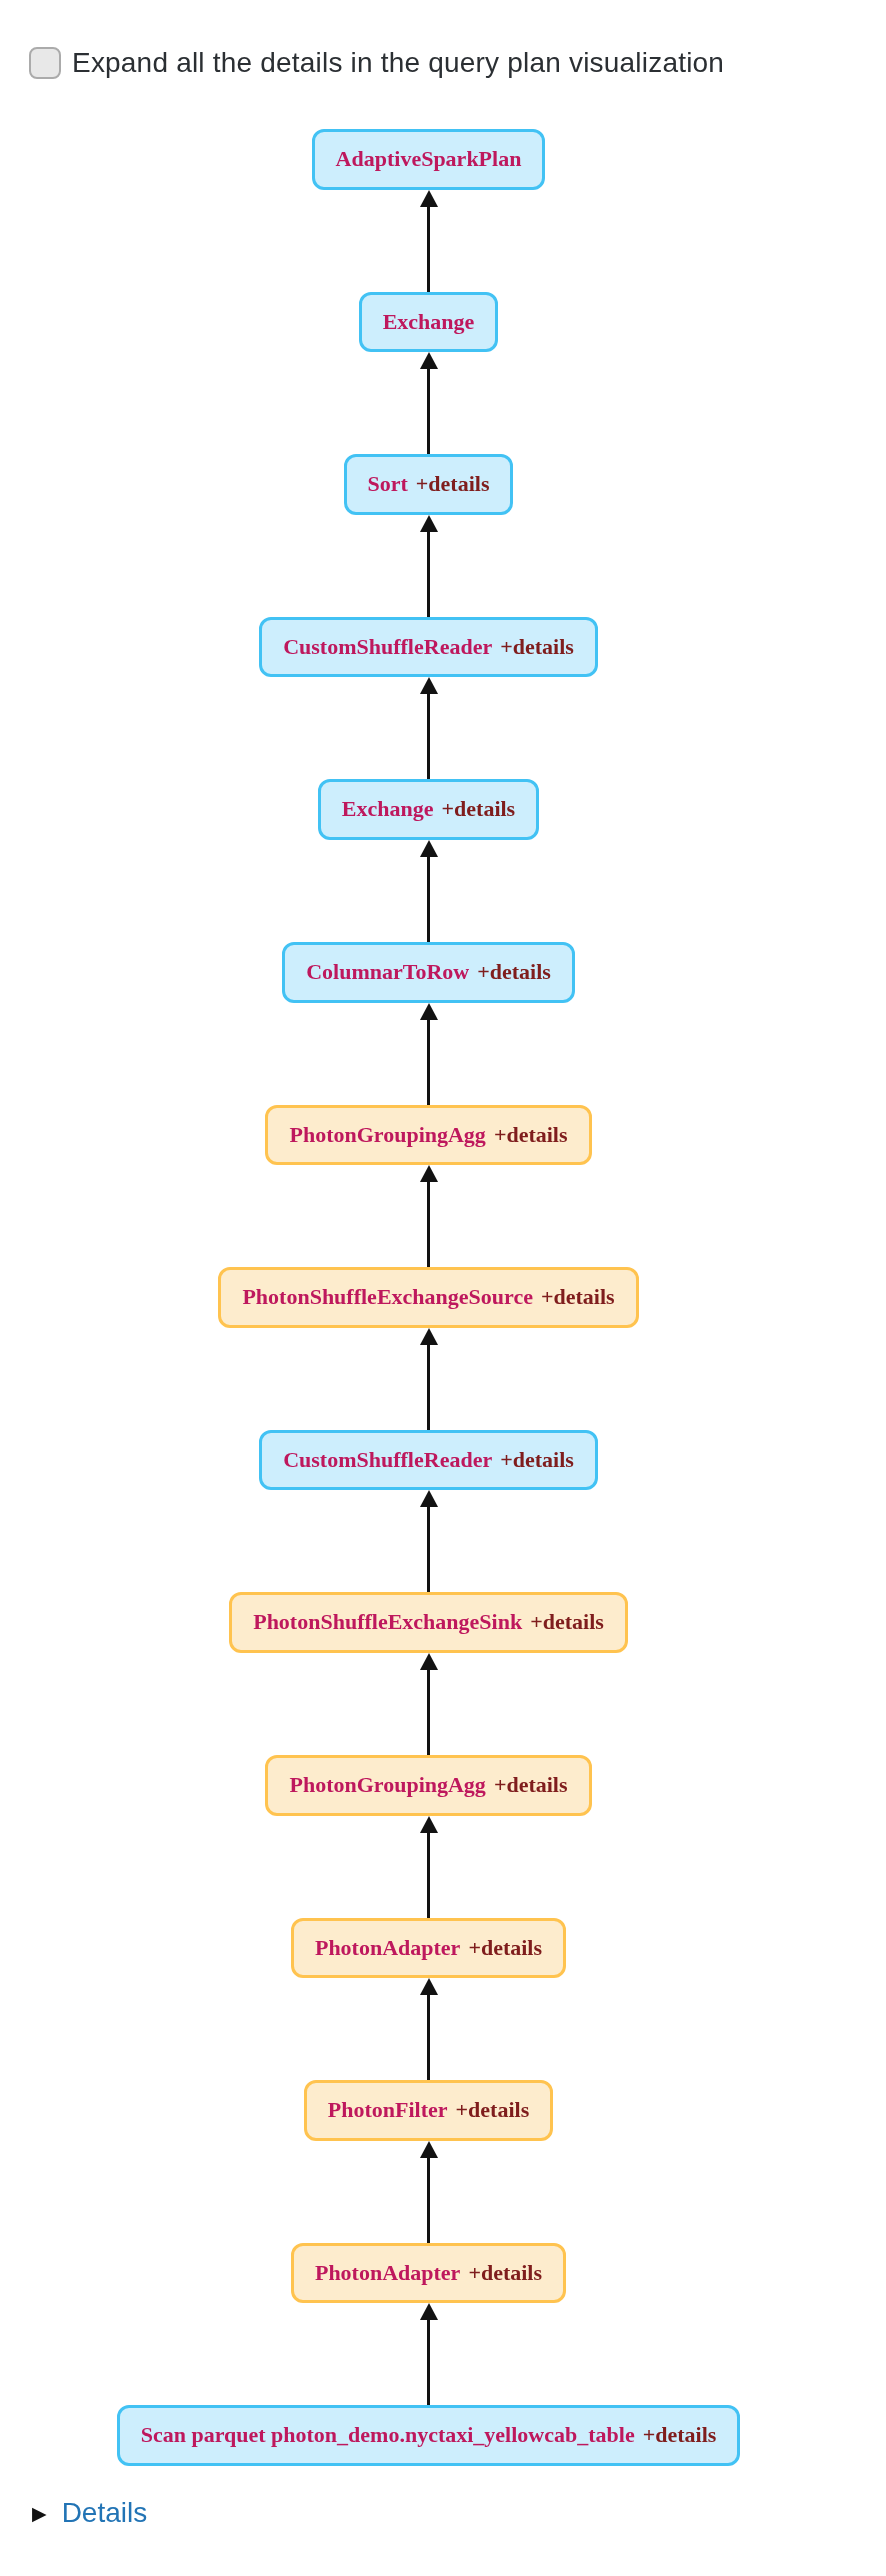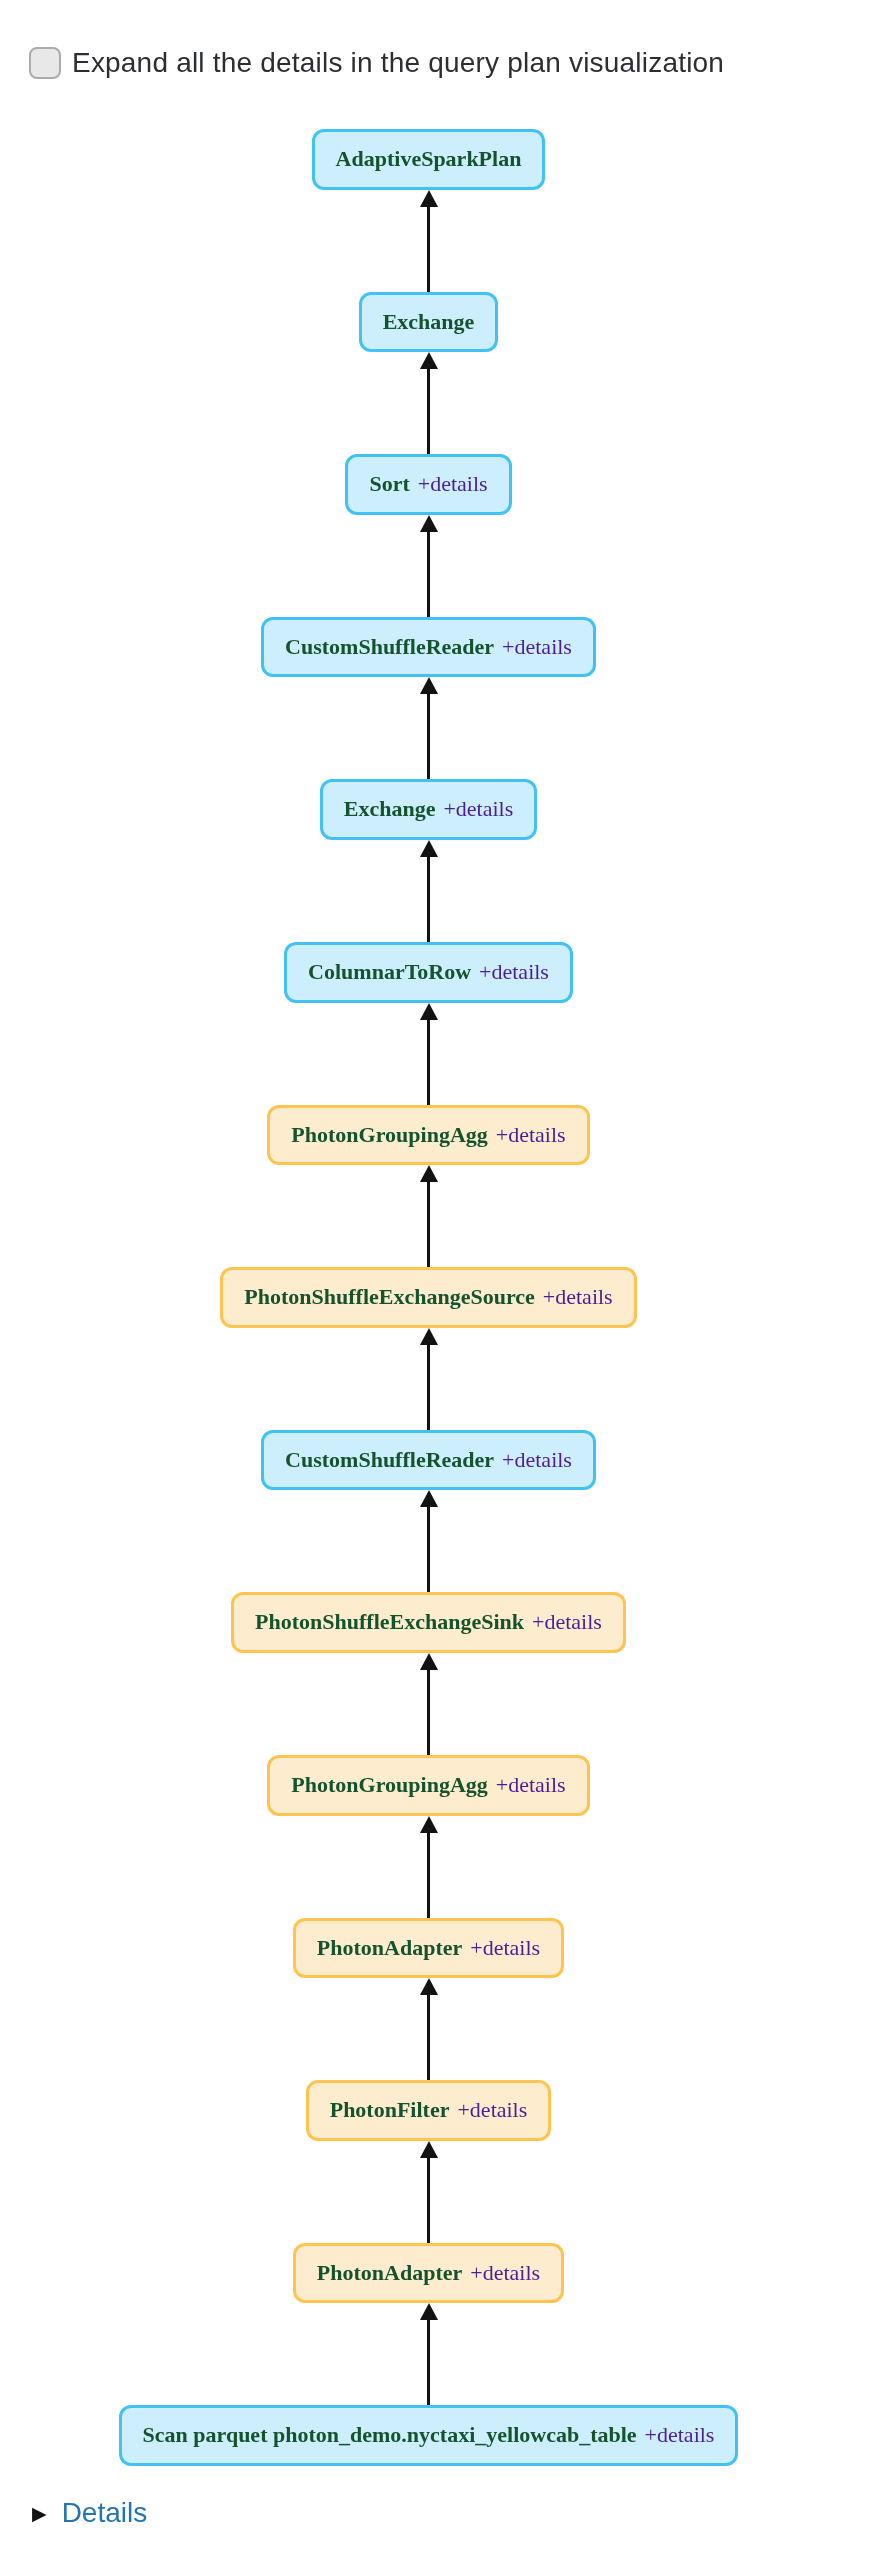--- a/index.html
+++ b/index.html
@@ -65,25 +65,25 @@
   .plan-node.spark {
     background: var(--spark-fill);
     border-color: var(--spark-border);
   }
   .plan-node.photon {
     background: var(--photon-fill);
     border-color: var(--photon-border);
   }
   .node-label {
     font-weight: bold;
-    color: #14532d;
+    color: #be185d;
   }
   .node-details {
-    color: #4c1d95;
-    font-weight: normal;
+    color: #7f1d1d;
+    font-weight: bold;
     margin-left: 8px;
     cursor: pointer;
   }
 
   .edge {
     height: 102px;
     display: flex;
     flex-direction: column;
     align-items: center;
     width: 24px;

